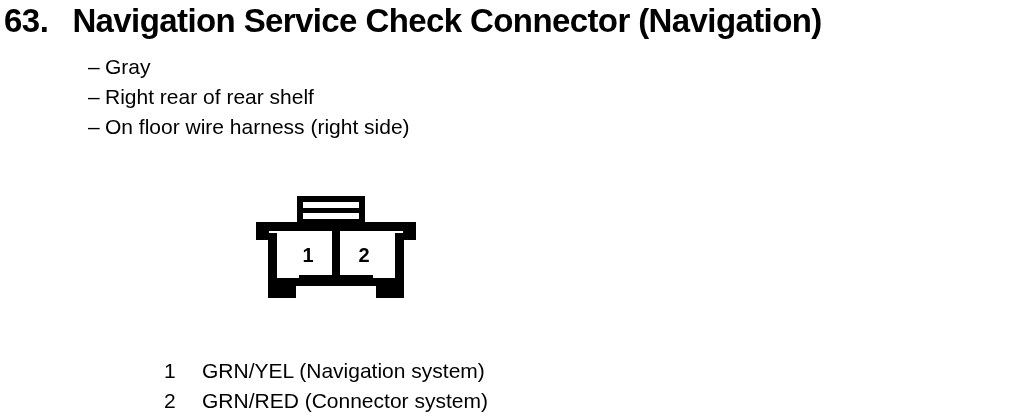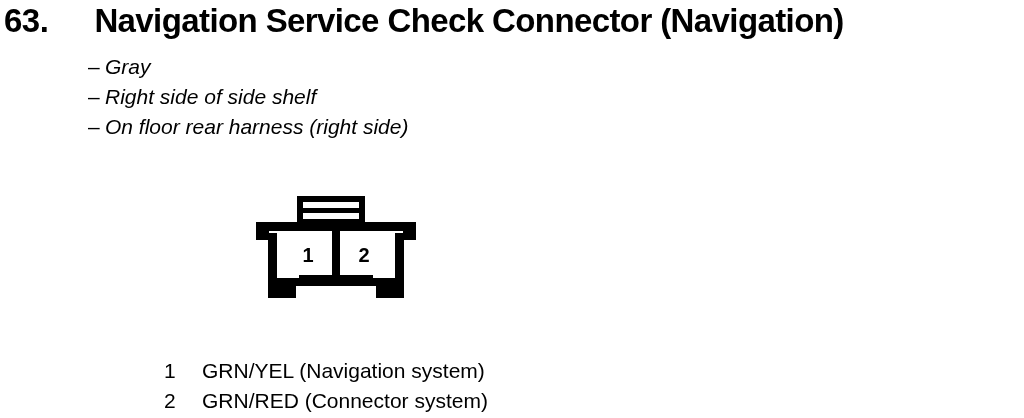--- a/index.html
+++ b/index.html
@@ -36,21 +36,21 @@
     font-size: 33px;
     font-weight: bold;
     letter-spacing: -0.5px;
     line-height: 40px;
   }
   .heading-title {
     font-size: 33px;
     font-weight: bold;
     letter-spacing: -0.6px;
     line-height: 40px;
-    margin-left: 46px;
+    margin-left: 24px;
   }
 
   
   .bullet-list {
     position: absolute;
     left: 88px;
     top: 52px;
     list-style: none;
     margin: 0;
     padding: 0;
@@ -62,21 +62,20 @@
     display: flex;
     align-items: baseline;
   }
   .bullet-dash {
     width: 17px;
     display: inline-block;
     flex: 0 0 auto;
   }
   .bullet-text {
     display: inline-block;
-    font-style: italic;
   }
 
   
   .connector-figure {
     position: absolute;
     left: 252px;
     top: 192px;
     width: 168px;
     height: 112px;
   }
@@ -126,25 +125,25 @@
     <span class="heading-title">Navigation Service Check Connector (Navigation)</span>
   </div>
 
   <ul class="bullet-list">
     <li class="bullet-item">
       <span class="bullet-dash">–</span>
       <span class="bullet-text">Gray</span>
     </li>
     <li class="bullet-item">
       <span class="bullet-dash">–</span>
-      <span class="bullet-text">Right side of side shelf</span>
+      <span class="bullet-text">Right rear of rear shelf</span>
     </li>
     <li class="bullet-item">
       <span class="bullet-dash">–</span>
-      <span class="bullet-text">On floor rear harness (right side)</span>
+      <span class="bullet-text">On floor wire harness (right side)</span>
     </li>
   </ul>
 
   <div class="connector-figure">
     <svg width="168" height="112" viewBox="0 0 168 112" xmlns="http://www.w3.org/2000/svg">
 
       <g>
         <rect x="45" y="4" width="68" height="28" fill="#000000"></rect>
         <rect x="51" y="10" width="56" height="6" fill="#FFFFFF"></rect>
         <rect x="51" y="21" width="56" height="6" fill="#FFFFFF"></rect>

